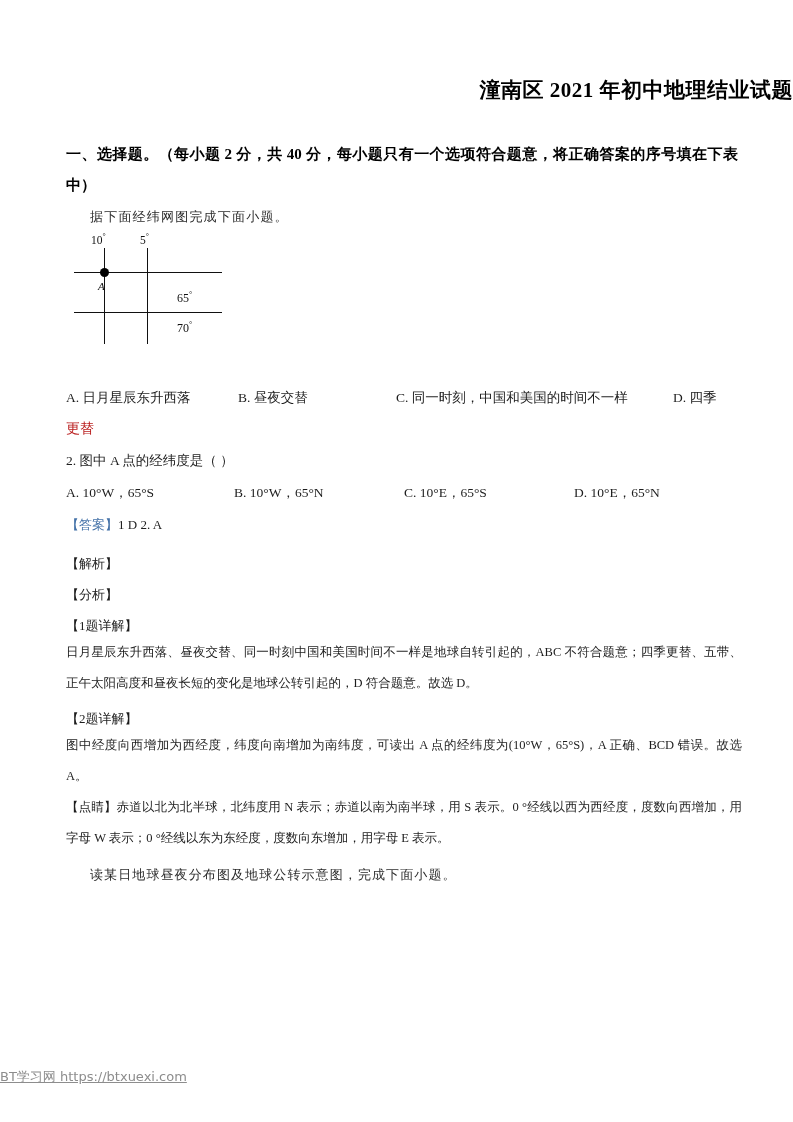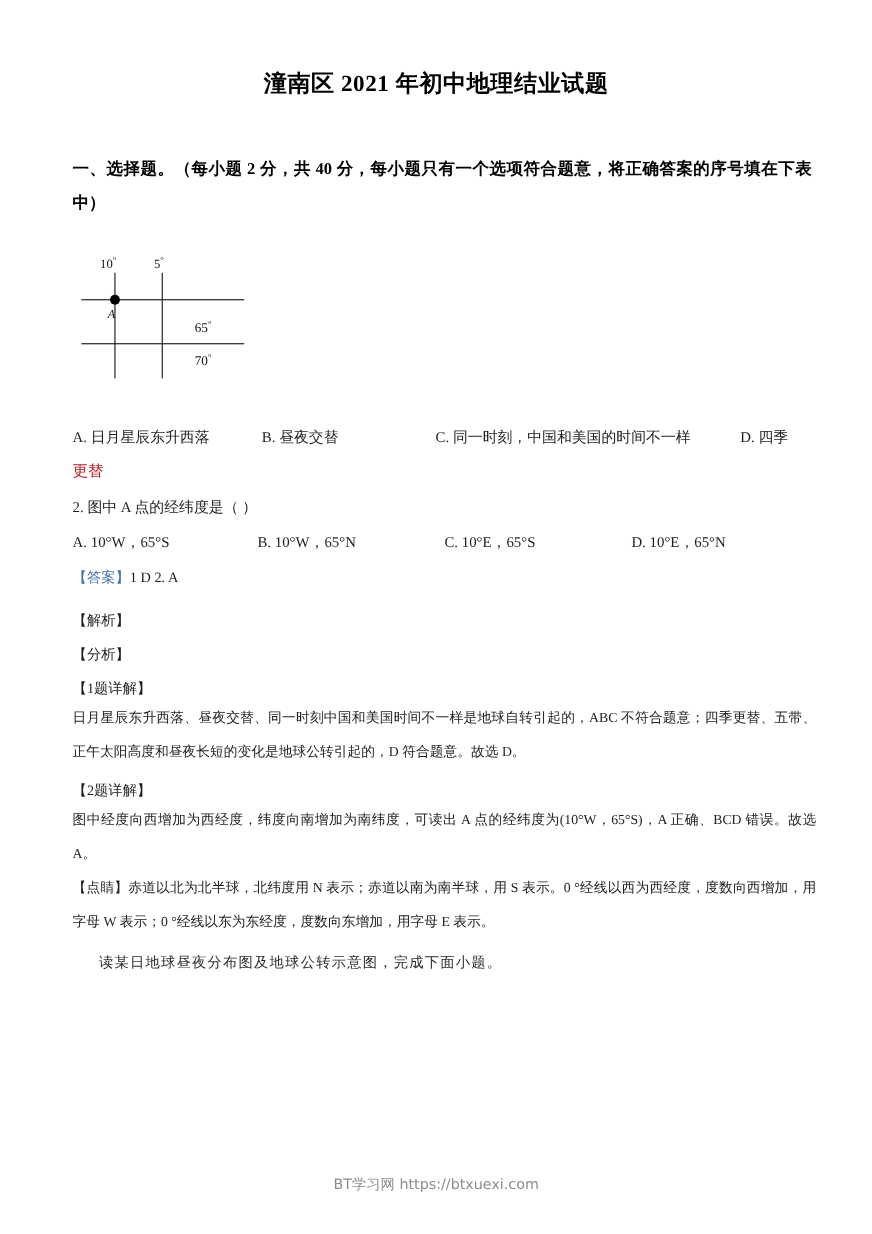--- a/index.html
+++ b/index.html
@@ -18,23 +18,23 @@
 
   .page {
     position: absolute;
     left: 0; top: 0;
     width: 793px;
     height: 1122px;
   }
 
   .doc-title {
     position: absolute;
-    left: 0; top: 62px;
-    width: 793px;
-    text-align: center;
+    left: 0; top: 76px;
+    width: 793px;
+    text-align: right;
     font-size: 21px;
     font-weight: bold;
     letter-spacing: 0.5px;
     color: #000;
   }
 
   .doc-subtitle {
     position: absolute;
     left: 0; top: 104px;
     width: 793px;
@@ -152,34 +152,35 @@
     left: 90px;
     font-size: 13px;
     color: #2b2b2b;
     letter-spacing: 1.1px;
   }
 
   .footer {
     position: absolute;
     left: 0; top: 1068px;
     width: 793px;
-    text-align: center;
     font-size: 13px;
     color: #8d8d8d;
     font-family: "DejaVu Sans", "Liberation Sans", sans-serif;
+    text-decoration: underline;
   }
 </style>
 </head>
 <body>
 
 <div class="page">
 
   <div class="doc-title">潼南区 2021 年初中地理结业试题</div>
   <div class="section-heading">一、选择题。（每小题 2 分，共 40 分，每小题只有一个选项符合题意，将正确答案的序号填在下表中）</div>
 
+  <div class="prompt-line q-prompt-1">据下面经纬网图完成下面小题。</div>
 
   <div class="figure">
 
     <div class="gline h" style="left:14px; top:40px; width:148px;"></div>
     <div class="gline h" style="left:14px; top:80px; width:148px;"></div>
 
     <div class="gline v" style="left:44px; top:16px; height:96px;"></div>
     <div class="gline v" style="left:87px; top:16px; height:96px;"></div>
 
     <div class="dot-a" style="left:40px; top:36px;"></div>

